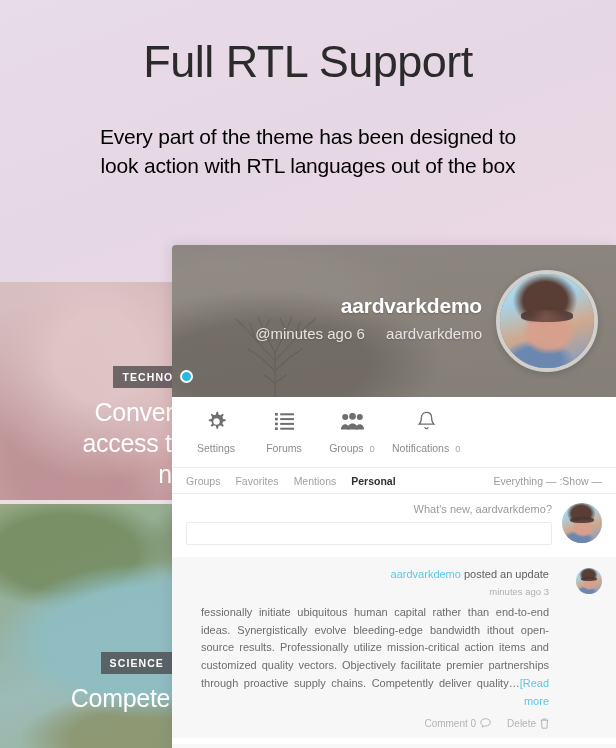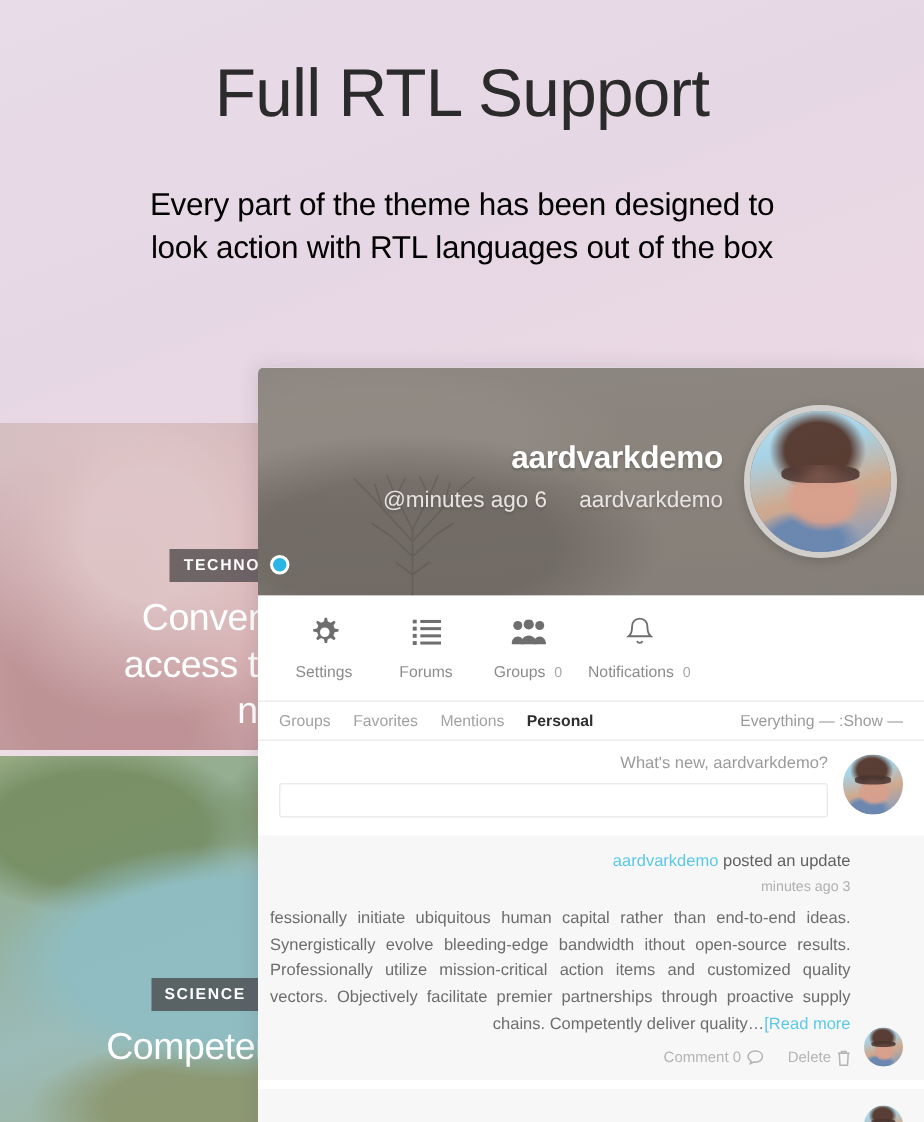--- a/index.html
+++ b/index.html
@@ -139,23 +139,22 @@
   .pf-label{font-size:11px;color:#9a9a9a;text-align:right;margin-bottom:7px;}
   .pf-input{
     width:100%;height:23px;box-sizing:border-box;border:1px solid #ebebeb;background:#fff;
     border-radius:2px;outline:none;font-size:11px;color:#555;direction:rtl;padding:0 7px;
     font-family:"Liberation Sans", sans-serif;
   }
 
   
   .activity-list{background:#fff;}
   .act{
-    direction:rtl;background:#f7f7f7;padding:11px 14px 9px 8px;display:flex;gap:9px;
+    direction:rtl;background:#f7f7f7;padding:11px 14px 9px 29px;display:flex;gap:27px;
     margin-bottom:6px;
-    align-items:flex-end;
   }
   .act-avatar{width:26px;height:26px;border-radius:50%;flex:0 0 auto;overflow:hidden;position:relative;}
   .act-main{flex:1 1 auto;min-width:0;}
   .act-head{text-align:right;font-size:11px;color:#606060;line-height:1.25;}
   .act-user{color:#5bc8e8;text-decoration:none;}
   .act-time{text-align:right;font-size:9.5px;color:#b0b0b0;margin-top:4px;}
   .act-body{
     text-align:justify;font-size:11px;color:#6d6d6d;line-height:1.62;margin-top:7px;direction:rtl;
   }
   .act-body .ltr{direction:ltr;unicode-bidi:embed;display:inline;}

